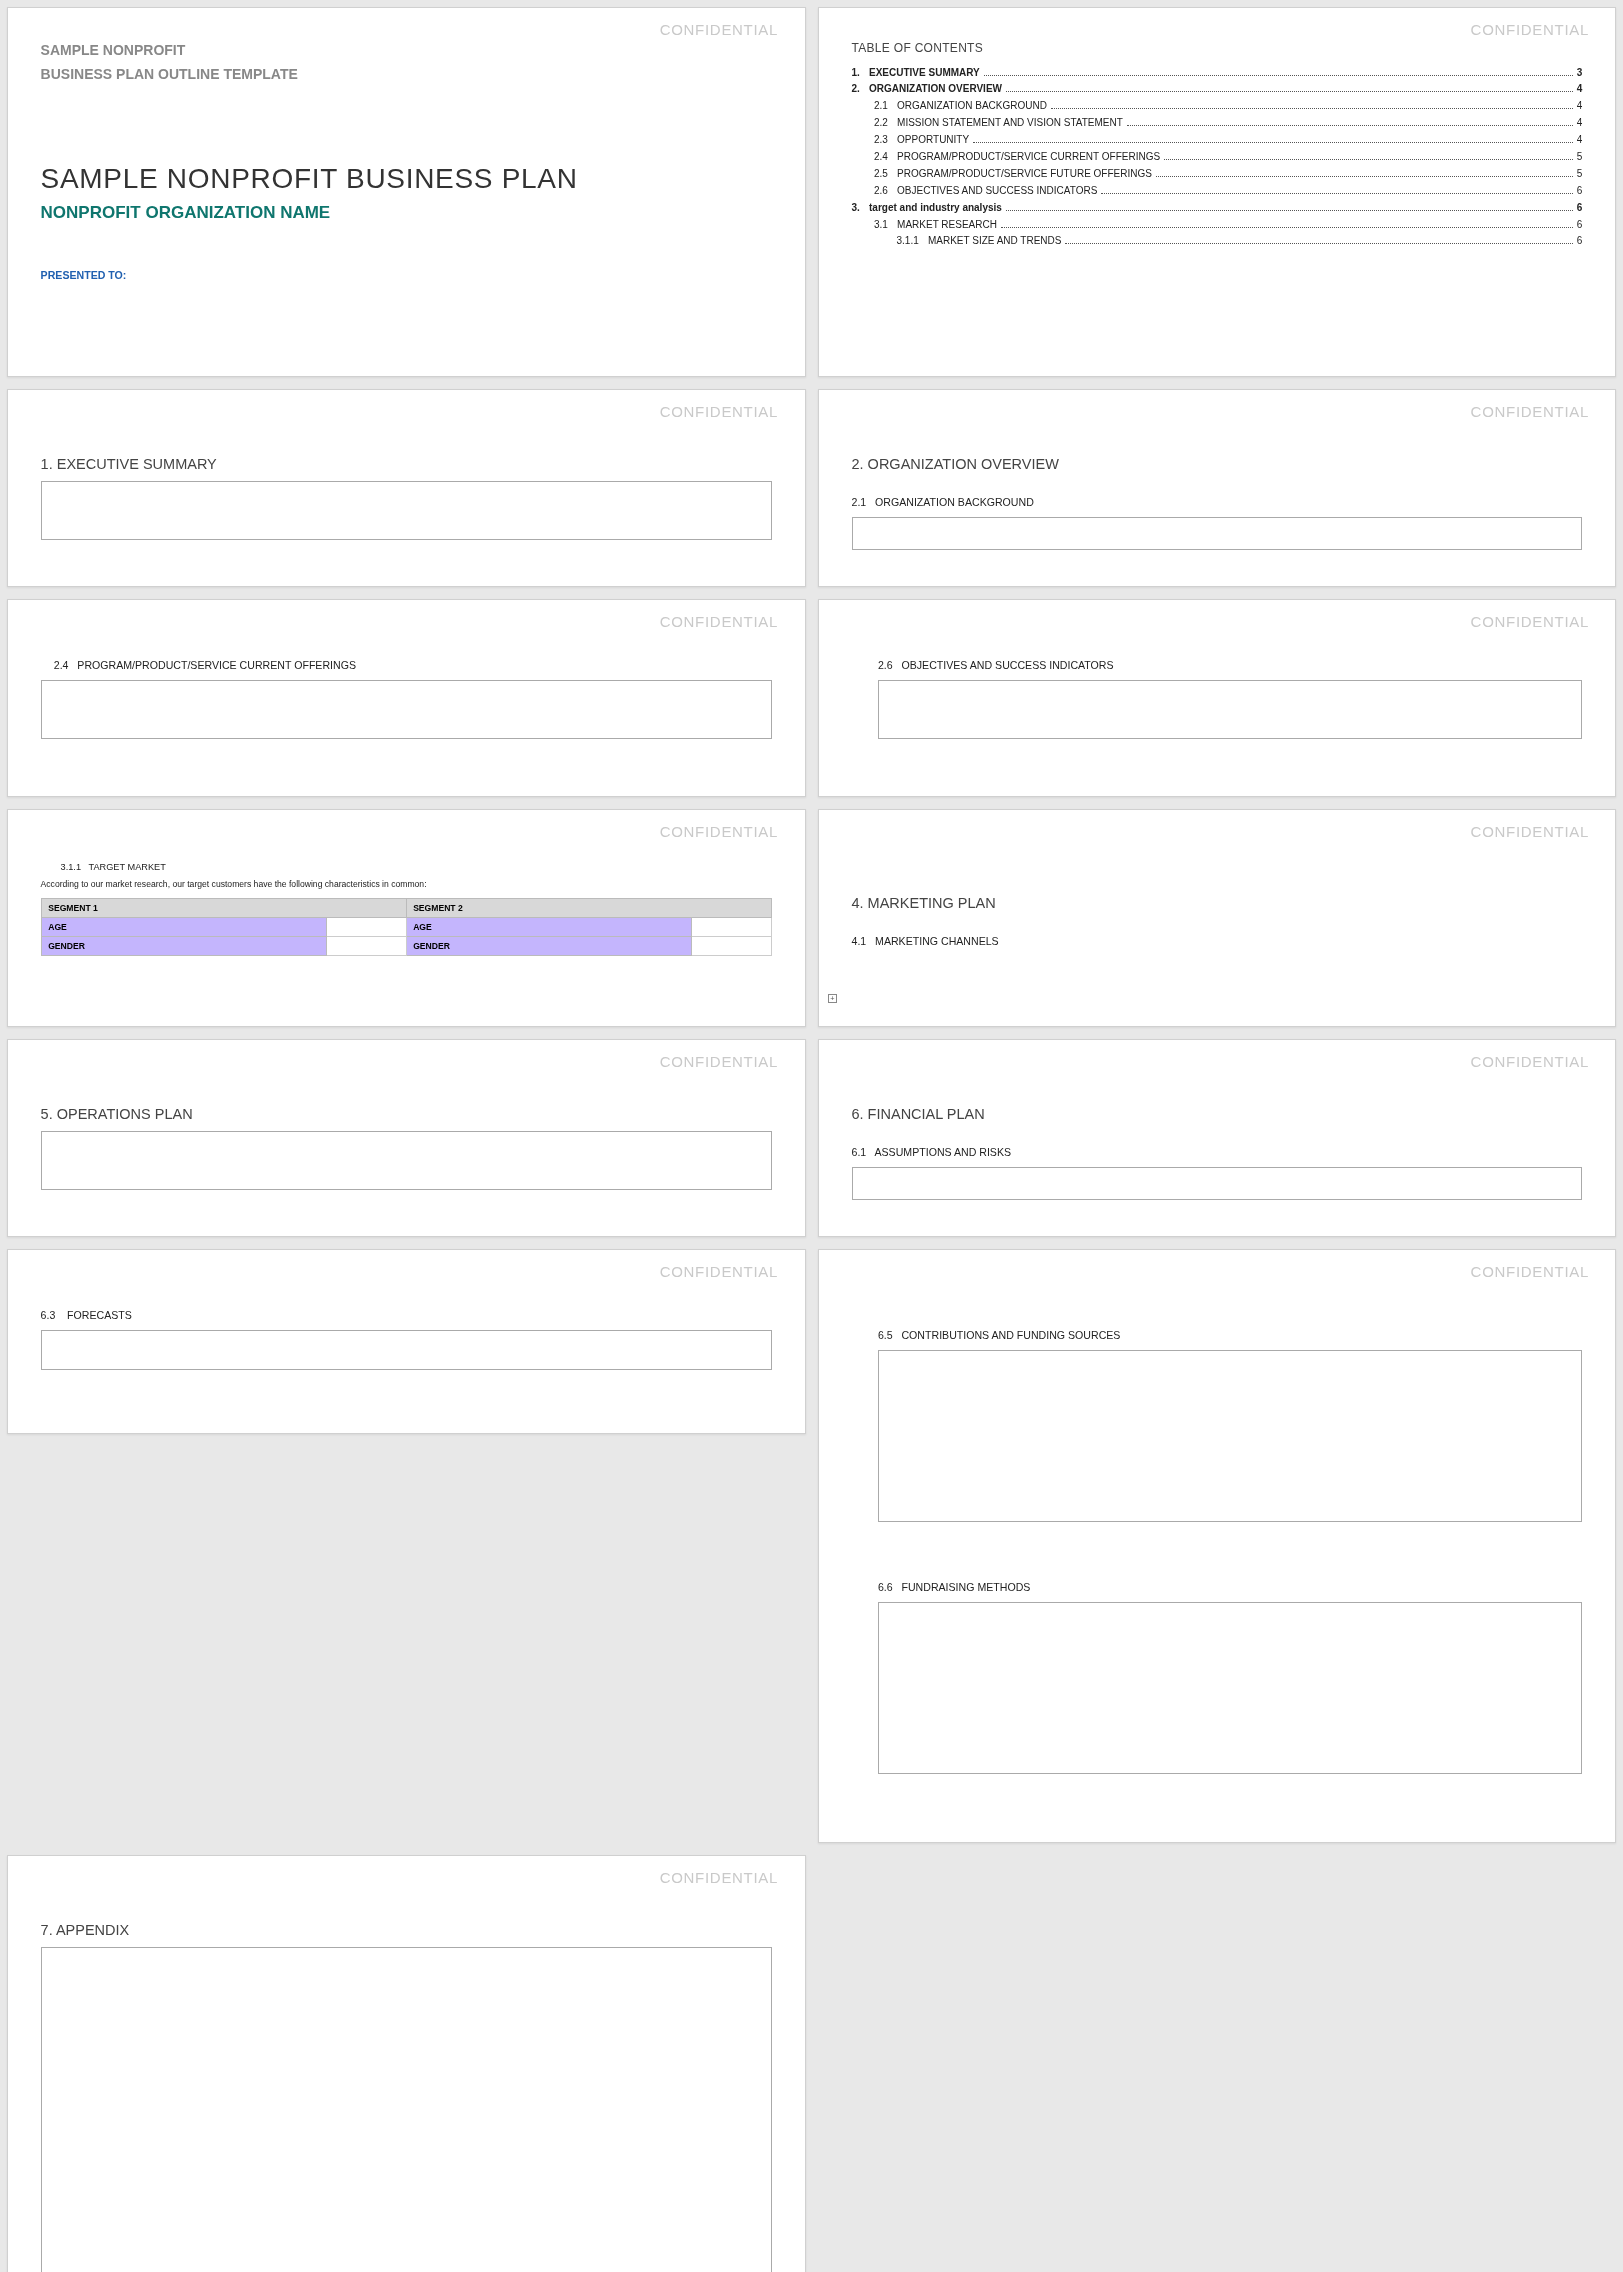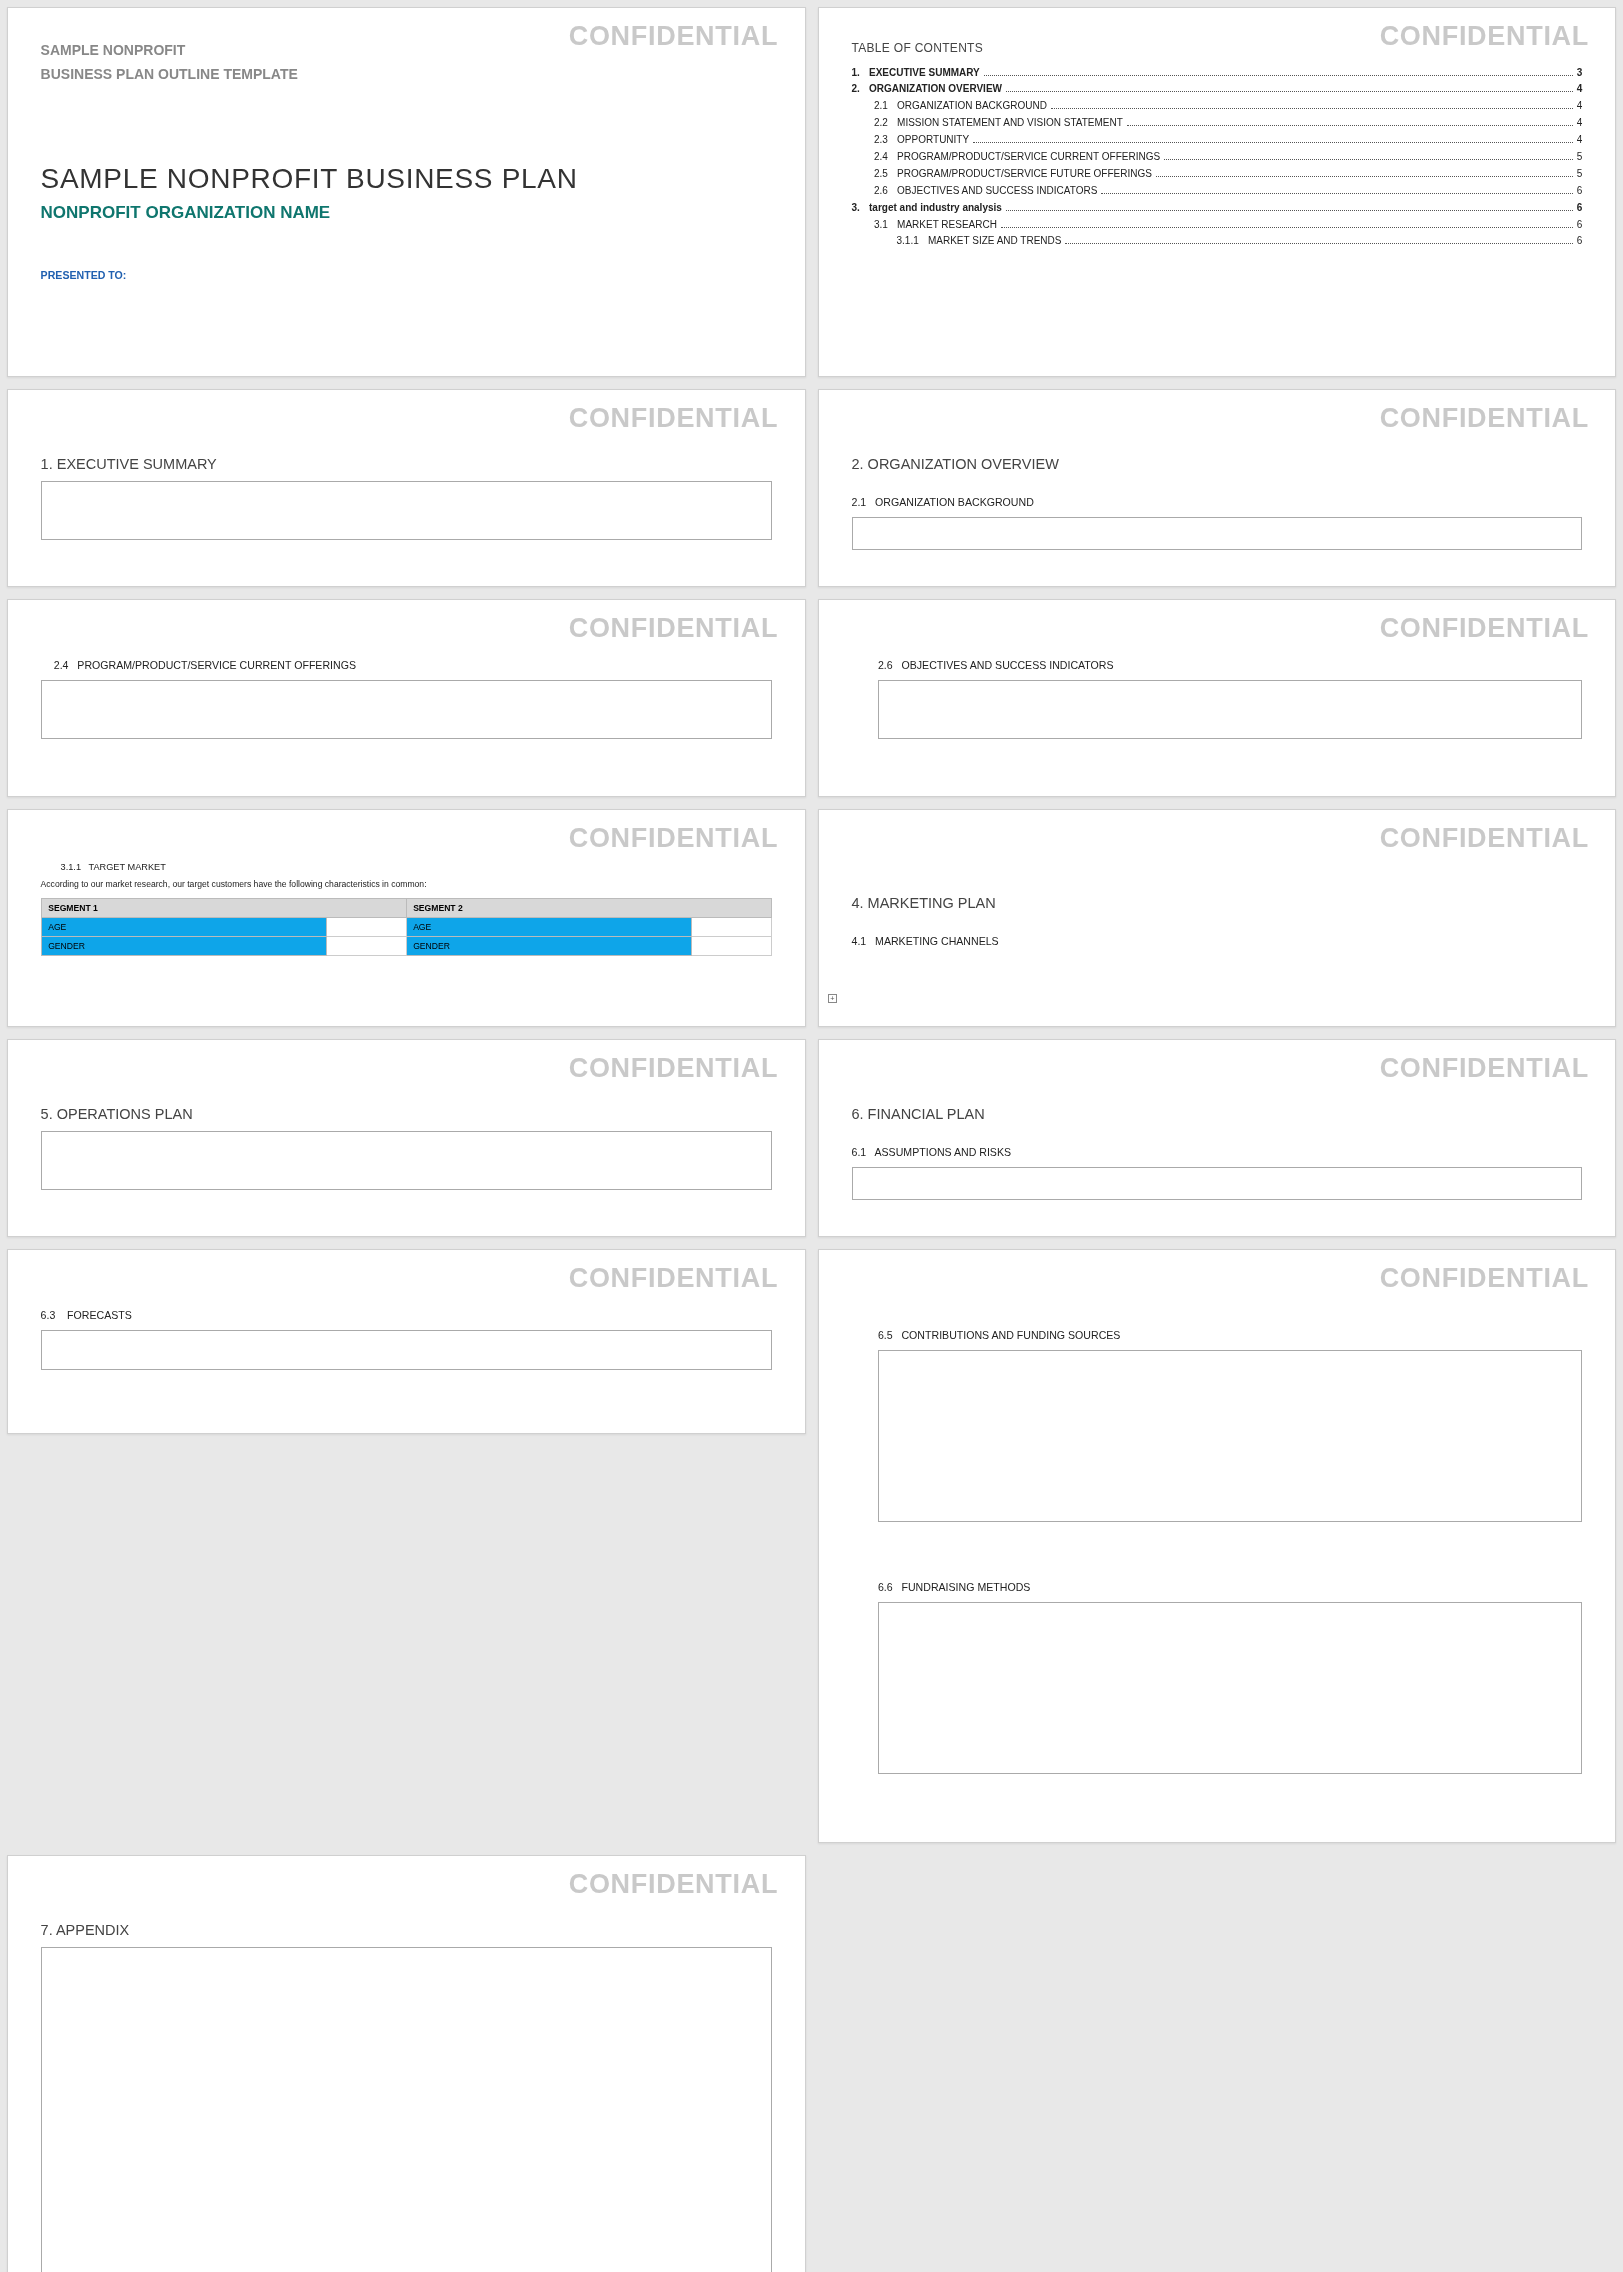--- a/index.html
+++ b/index.html
@@ -21,22 +21,22 @@
     box-shadow: 0 0.7px 2px rgba(0,0,0,0.08);
     padding: 26.4px 33px 20px 33px;
     position: relative;
     overflow: hidden;
   }
   .confidential {
     position: absolute;
     top: 13.2px;
     right: 26.4px;
     color: #c9c9c9;
-    font-weight: bold;
-    font-size: 27px;
+    font-weight: normal;
+    font-size: 15px;
     letter-spacing: 0.7px;
     margin-left: 48px;
   }
   .p1-header {
     color: #888;
     font-weight: bold;
     font-size: 14px;
     line-height: 1.3;
     margin-top: 6.6px;
   }
@@ -125,22 +125,22 @@
   }
   table.segments th {
     background: #d8d8d8;
     text-align: left;
     padding: 4px 6.6px;
     font-weight: bold;
     border: 0.7px solid #bbb;
     margin-left: 17px;
   }
   table.segments th.sub {
-    background: #0ea5e9;
-    font-weight: normal;
+    background: #c4b5fd;
+    font-weight: bold;
   }
   table.segments td {
     border: 0.7px solid #ccc;
     padding: 4px 6.6px;
     background: #fff;
   }
   .h-p1  { height: 370px; }
   .h-p2  { height: 370px; }
   .h-s   { height: 198px; }
   .h-m   { height: 218px; }

